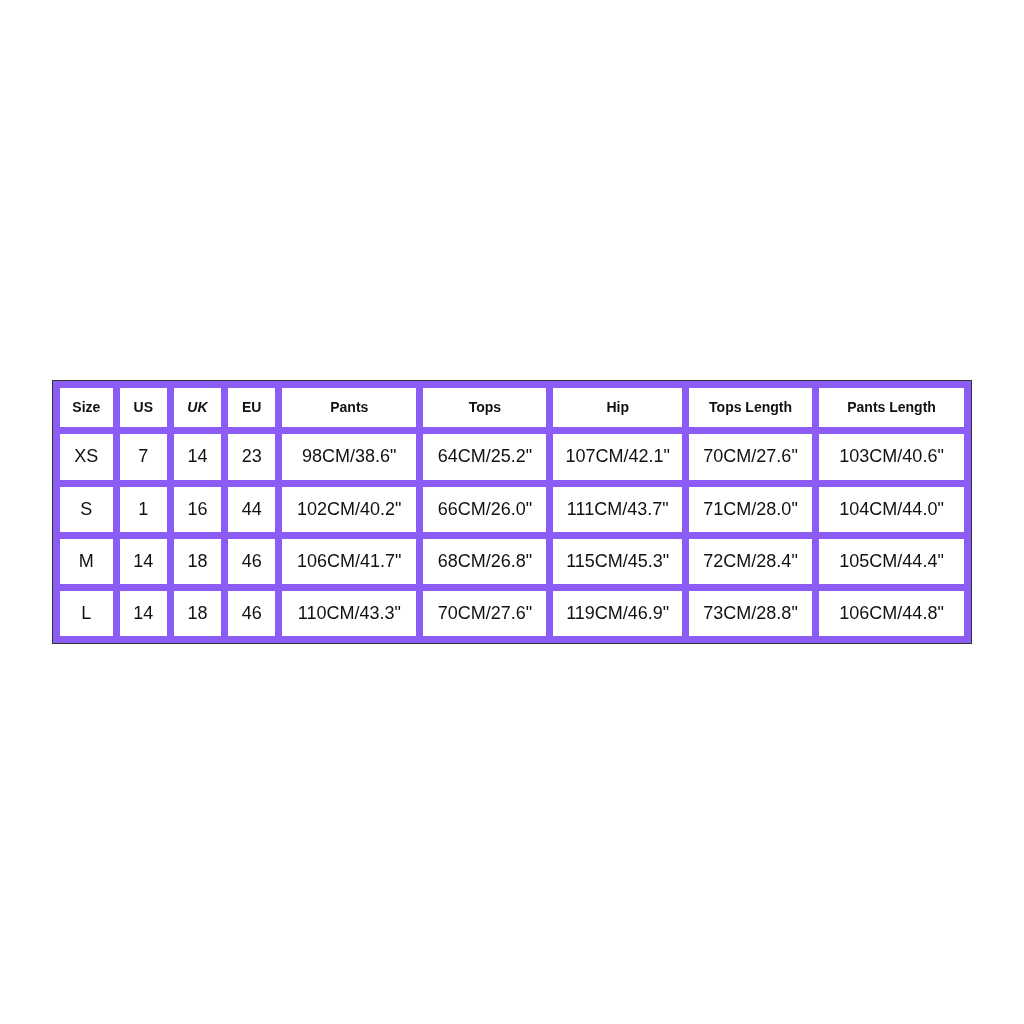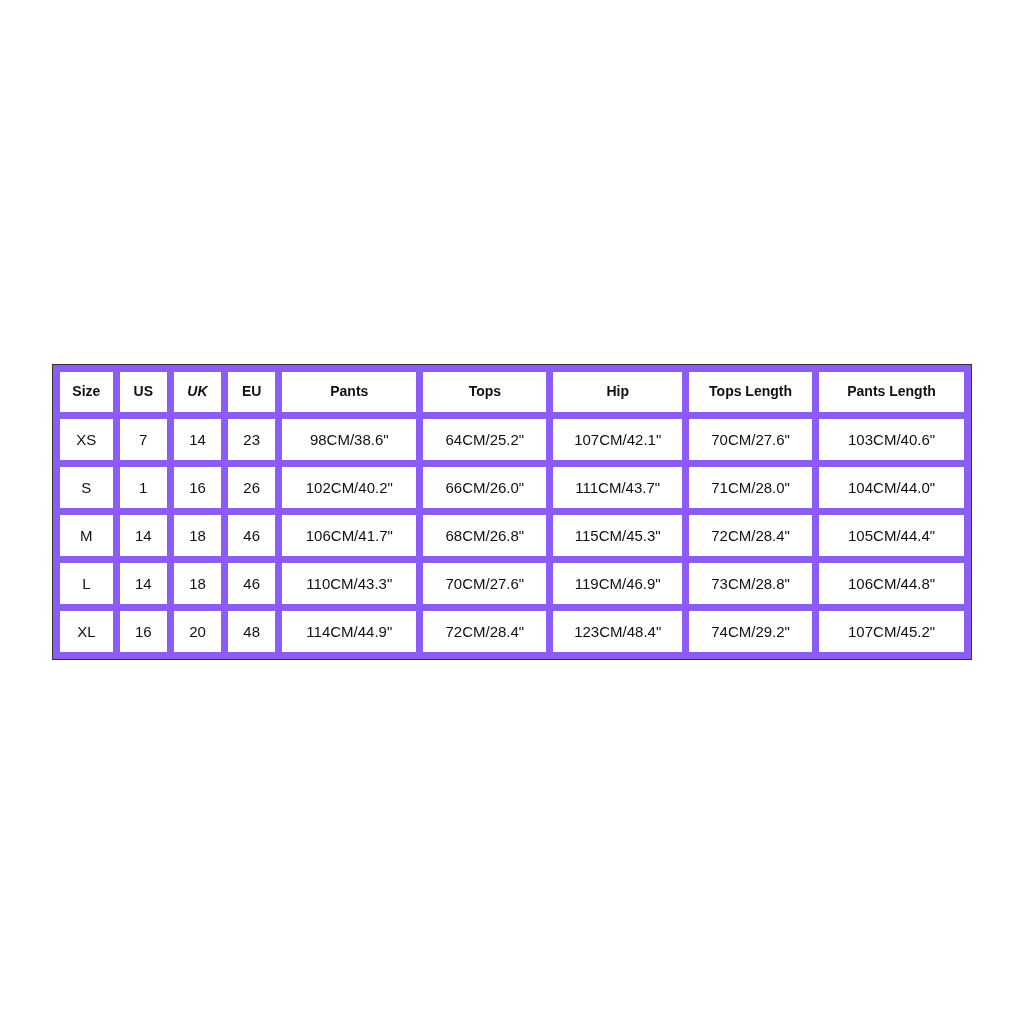--- a/index.html
+++ b/index.html
@@ -38,21 +38,21 @@
     }
 
     thead th {
       font-weight: bold;
       background-color: #fff;
       font-size: 14px;
     }
 
     tbody td {
       font-weight: normal;
-      font-size: 15px;
+      font-size: 18px;
     }
 
     .col-size { width: 55px; }
     .col-us   { width: 50px; }
     .col-uk   { width: 50px; font-style: italic; }
     .col-eu   { width: 50px; }
     .col-bust { width: 130px; }
     .col-waist{ width: 120px; }
     .col-hip  { width: 125px; margin-left: 34px; }
     .col-tops { width: 120px; }
@@ -87,21 +87,21 @@
           <td>98CM/38.6"</td>
           <td>64CM/25.2"</td>
           <td>107CM/42.1"</td>
           <td>70CM/27.6"</td>
           <td>103CM/40.6"</td>
         </tr>
         <tr>
           <td>S</td>
           <td>1</td>
           <td>16</td>
-          <td>26</td>
+          <td>44</td>
           <td>102CM/40.2"</td>
           <td>66CM/26.0"</td>
           <td>111CM/43.7"</td>
           <td>71CM/28.0"</td>
           <td>104CM/44.0"</td>
         </tr>
         <tr>
           <td>M</td>
           <td>14</td>
           <td>18</td>
@@ -116,26 +116,15 @@
           <td>L</td>
           <td>14</td>
           <td>18</td>
           <td>46</td>
           <td>110CM/43.3"</td>
           <td>70CM/27.6"</td>
           <td>119CM/46.9"</td>
           <td>73CM/28.8"</td>
           <td>106CM/44.8"</td>
         </tr>
-        <tr>
-          <td>XL</td>
-          <td>16</td>
-          <td>20</td>
-          <td>48</td>
-          <td>114CM/44.9"</td>
-          <td>72CM/28.4"</td>
-          <td>123CM/48.4"</td>
-          <td>74CM/29.2"</td>
-          <td>107CM/45.2"</td>
-        </tr>
       </tbody>
   </table>
 </div>
 
 </body></html>

